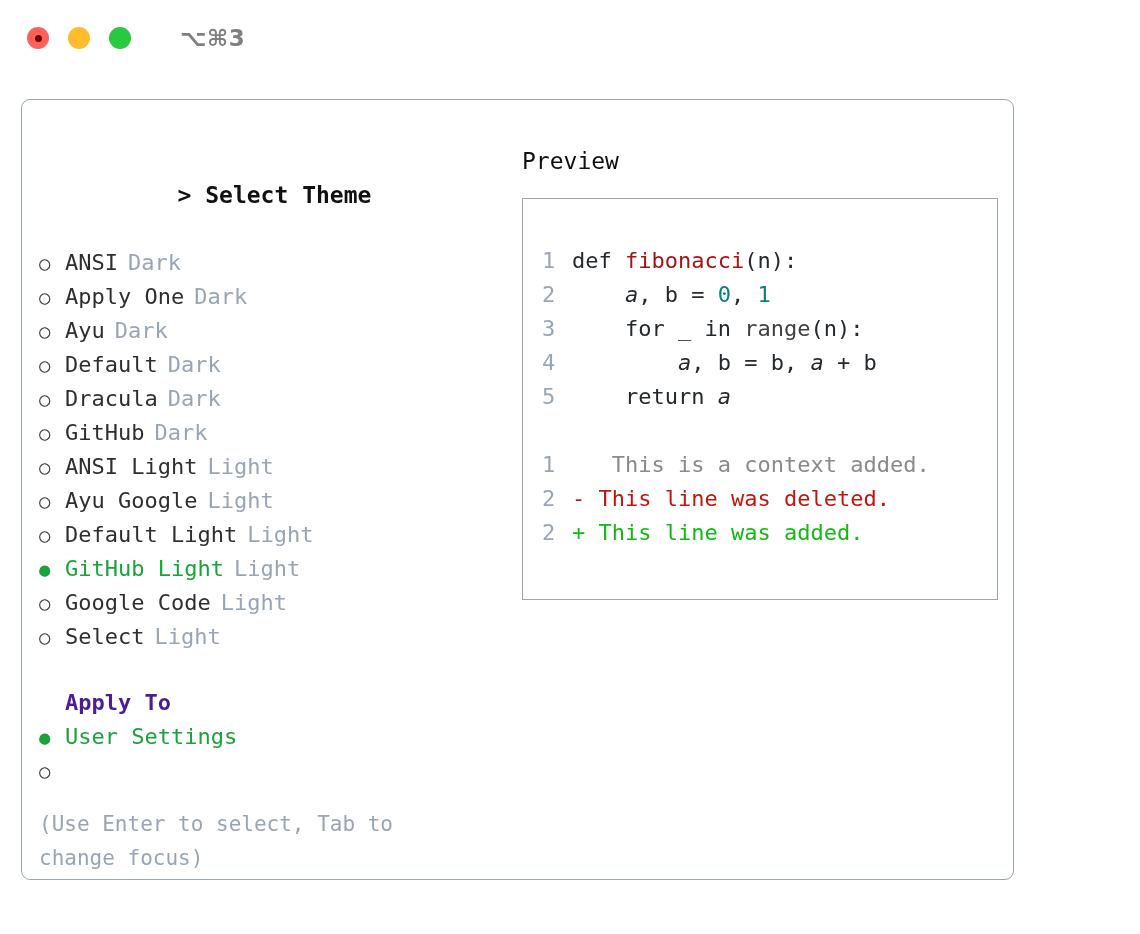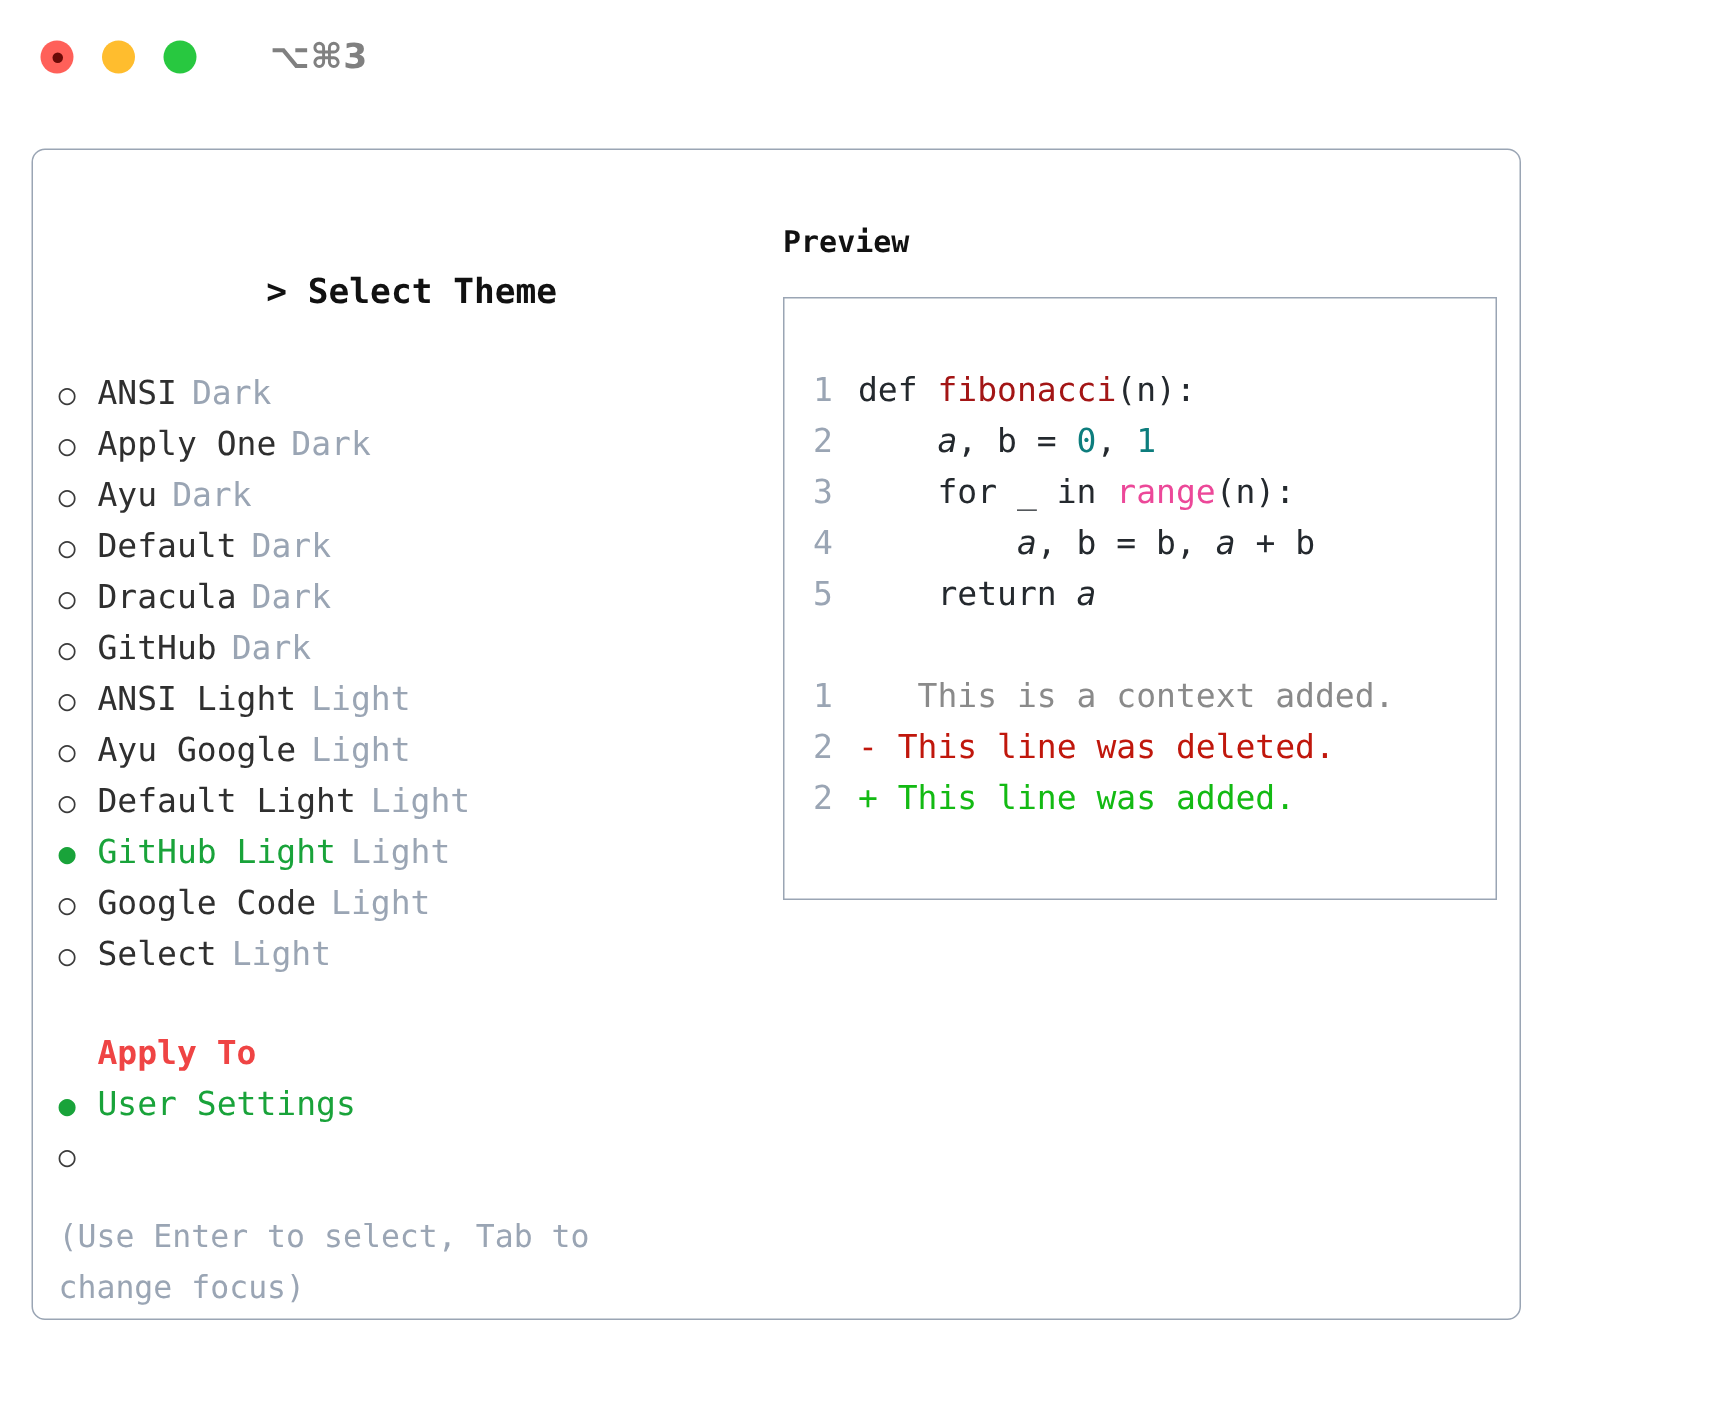--- a/index.html
+++ b/index.html
@@ -129,21 +129,21 @@
   .opt .tag {
     color: #9aa5b4;
     margin-left: 10px;
   }
 
   .group-heading {
     display: flex;
     align-items: baseline;
     line-height: 34px;
     font-size: 22px;
-    color: #ef4444;
+    color: #4c1d95;
     font-weight: bold;
     white-space: pre;
   }
   .group-heading .bullet {
     width: 26px;
     flex: 0 0 26px;
   }
 
   .spacer-24 { height: 32px; }
 
@@ -154,22 +154,22 @@
     line-height: 34px;
     color: #9aa5b4;
   }
 
   
   .right-col {
     flex: 1 1 auto;
     padding-left: 18px;
   }
   .preview-title {
-    font-size: 20px;
-    font-weight: bold;
+    font-size: 23px;
+    font-weight: normal;
     color: #111111;
     line-height: 34px;
     margin-bottom: 20px;
   }
 
   .preview-box {
     width: 476px;
     height: 402px;
     border: 1.6px solid #9aa5b4;
     box-sizing: border-box;
@@ -187,21 +187,21 @@
   .gutter {
     width: 30px;
     flex: 0 0 30px;
     color: #9aa5b4;
     text-align: left;
   }
   .code-text { color: #24292e; }
 
   .tok-fn    { color: #a31515; }
   .tok-num   { color: #0d7d7d; }
-  .tok-call  { color: #ec4899; margin-top: 28px; }
+  .tok-call  { color: #404040; margin-top: 28px; }
   .tok-var   { font-style: italic; color: #24292e; }
 
   .blank-line { height: 34px; }
 
   .diff-ctx  { color: #8a8a8a; }
   .diff-del  { color: #c0170c; }
   .diff-add  { color: #13ba13; }
 </style>
 </head>
 <body>

